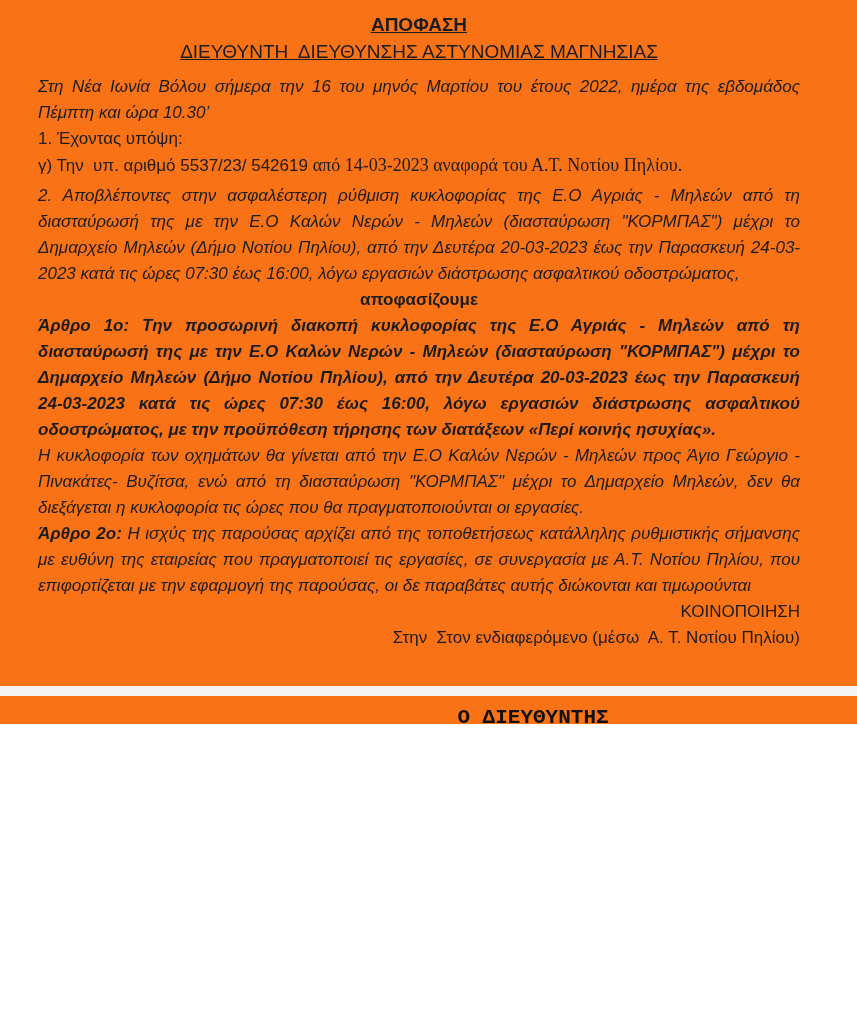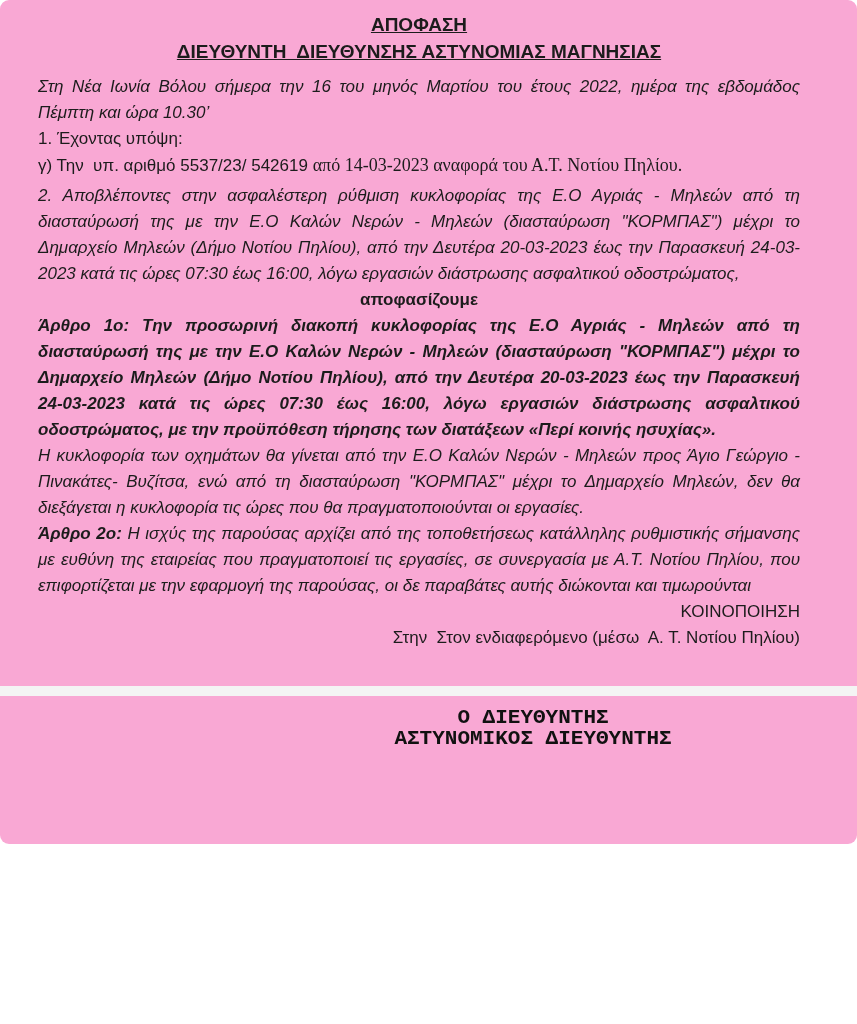--- a/index.html
+++ b/index.html
@@ -1,41 +1,40 @@
 <!DOCTYPE html>
 <html><head>
 <meta charset="utf-8">
 <style>
   html, body { margin: 0; padding: 0; background: #ffffff; }
   .page {
     position: relative;
     width: 857px;
-    height: 844px;
-    background: #f9a8d4;
+    height: 724px;
+    background: #f97316;
     font-family: "Liberation Sans", "DejaVu Sans", sans-serif;
     color: #1c1c1c;
     overflow: hidden;
-    border-radius: 9px;
   }
   .content {
     position: relative;
     padding: 12px 57px 0 38px;
   }
   .doc-title {
     text-align: center;
     font-size: 19px;
     font-weight: 700;
     text-decoration: underline;
     margin: 0;
     line-height: 26px;
   }
   .doc-subtitle {
     text-align: center;
     font-size: 19px;
-    font-weight: 700;
+    font-weight: 400;
     text-decoration: underline;
     margin: 0;
     line-height: 27px;
     white-space: pre-wrap;
   }
   .para {
     font-size: 17px;
     line-height: 26px;
     text-align: justify;
     margin: 0;

